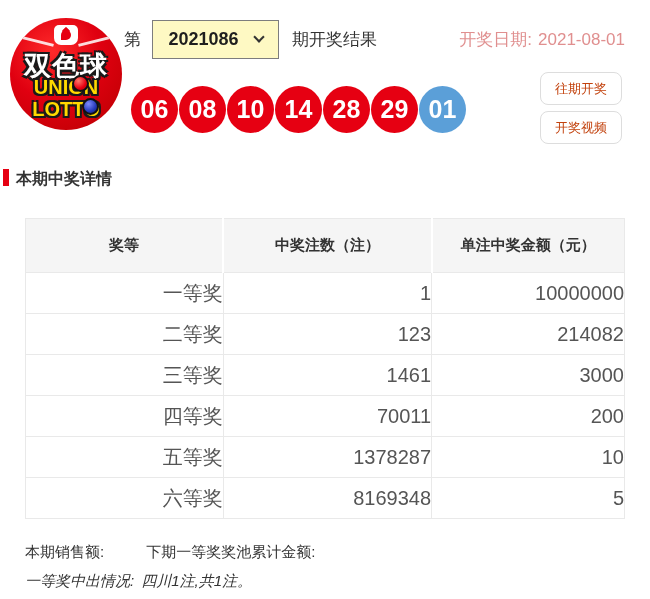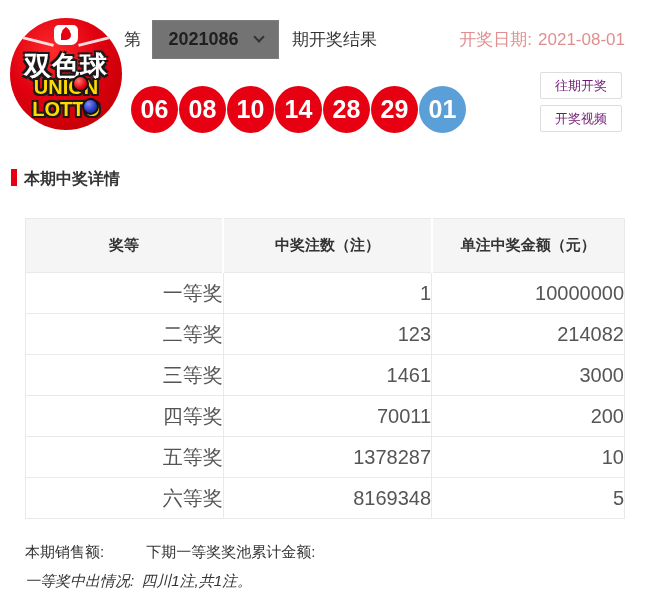--- a/index.html
+++ b/index.html
@@ -58,21 +58,21 @@
   }
   .logo-ball-blue {
     left:72px; top:80px;
     background:radial-gradient(circle at 35% 30%, #7e8cff, #2438b8 60%, #101a66);
   }
 
   
   .issue-row { position:absolute; left:124px; top:20px; display:flex; align-items:center; }
   .issue-prefix { font-size:17px; color:#333; }
   .issue-select {
-    margin-left:11px; width:127px; height:39px; border:1px solid #7d7d7d; background:#737373;
+    margin-left:11px; width:127px; height:39px; border:1px solid #7d7d7d; background:#fef9c3;
     display:flex; align-items:center; justify-content:center; gap:16px; cursor:pointer;
   }
   .issue-number { font-size:18px; font-weight:bold; color:#1f1f1f; }
   .chevron {
     width:8px; height:8px; border-right:2px solid #333; border-bottom:2px solid #333;
     transform:rotate(45deg); margin-top:-5px;
   }
   .issue-suffix { margin-left:13px; font-size:17px; color:#333; }
 
   .draw-date {
@@ -87,28 +87,28 @@
     width:47px; height:47px; border-radius:50%;
     display:flex; align-items:center; justify-content:center;
     color:#fff; font-size:25px; font-weight:bold;
   }
   .ball.red  { background:var(--ball-red,#e60012); }
   .ball.blue { background:var(--ball-blue,#5b9fd8); }
 
   
   .side-buttons { position:absolute; right:28px; top:72px; width:82px; }
   .side-btn {
-    width:82px; height:27px; margin-bottom:6px;
-    background:#fff; border:1px solid #ddd; border-radius:2px;
-    font-size:13px; color:#701a75; font-family:inherit;
+    width:82px; height:33px; margin-bottom:6px;
+    background:#fff; border:1px solid #ddd; border-radius:8px;
+    font-size:13px; color:#c2410c; font-family:inherit;
     display:flex; align-items:center; justify-content:center; cursor:pointer;
   }
 
   
-  .section-title { position:absolute; left:11px; top:169px; display:flex; align-items:flex-start; }
+  .section-title { position:absolute; left:3px; top:169px; display:flex; align-items:flex-start; }
   .red-bar { width:6px; height:17px; background:var(--accent-red,#e60012); margin-right:7px; }
   .section-title-text { font-size:16px; font-weight:bold; color:#333; }
 
   
   table.prize {
     position:absolute; left:25px; top:218px; width:600px;
     border-collapse:collapse; table-layout:fixed;padding-left:36px;
   }
   table.prize col.c1 { width:33%; }
   table.prize col.c2 { width:34.8%; }

